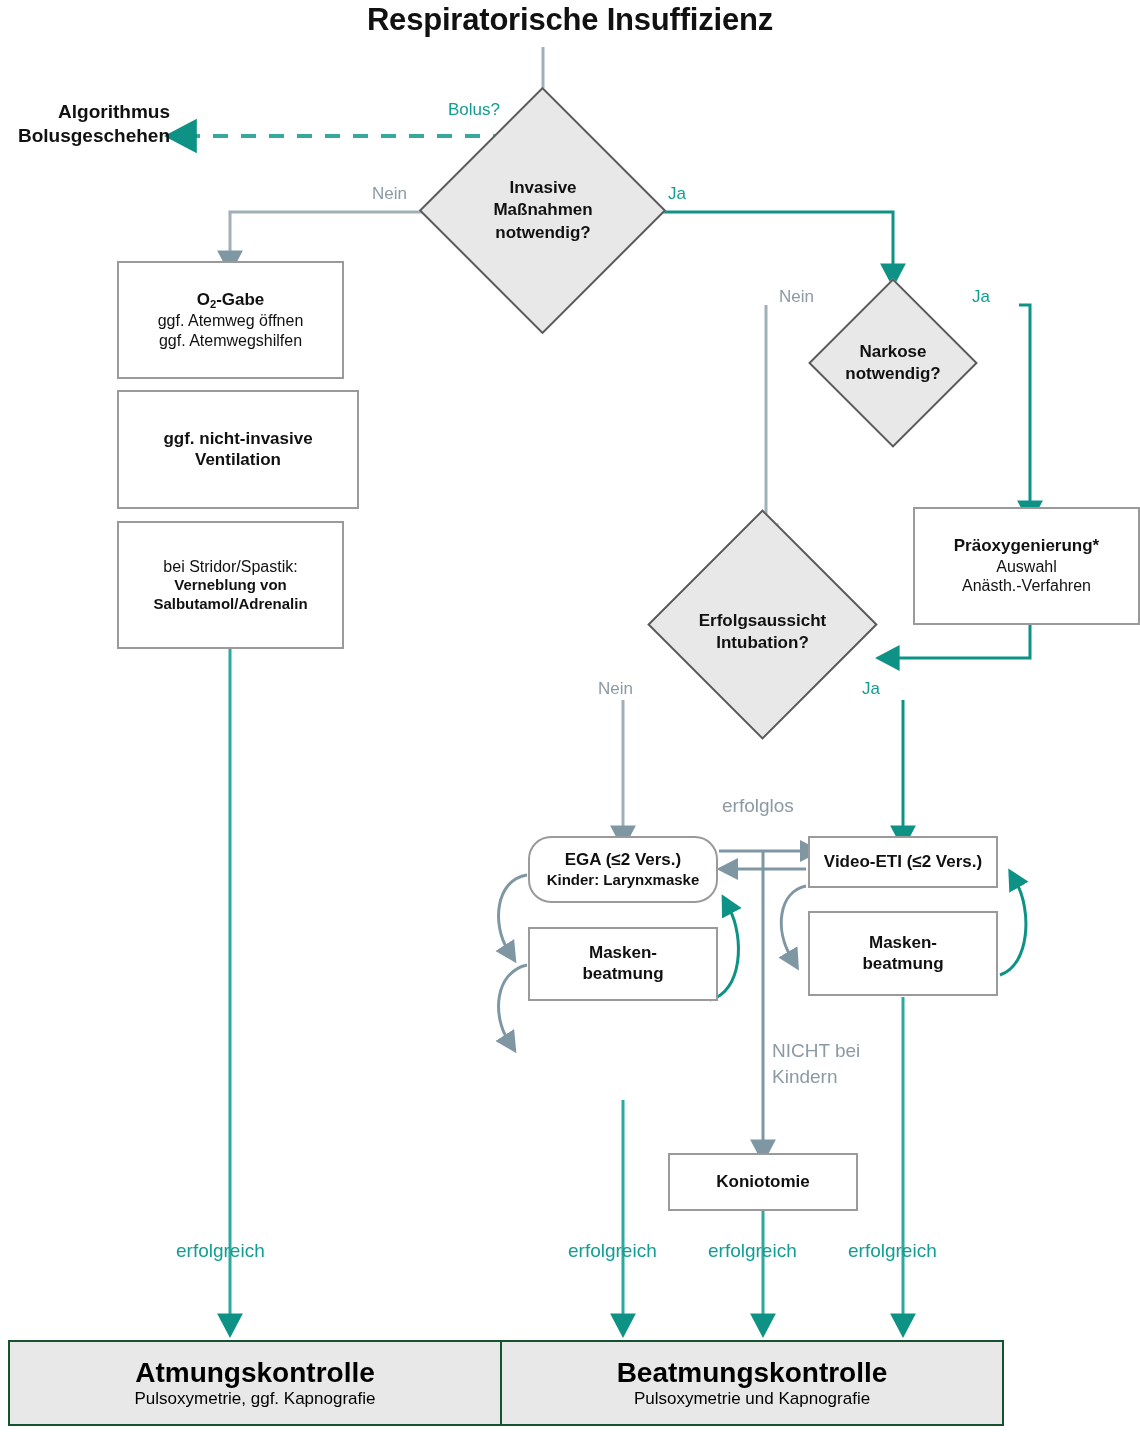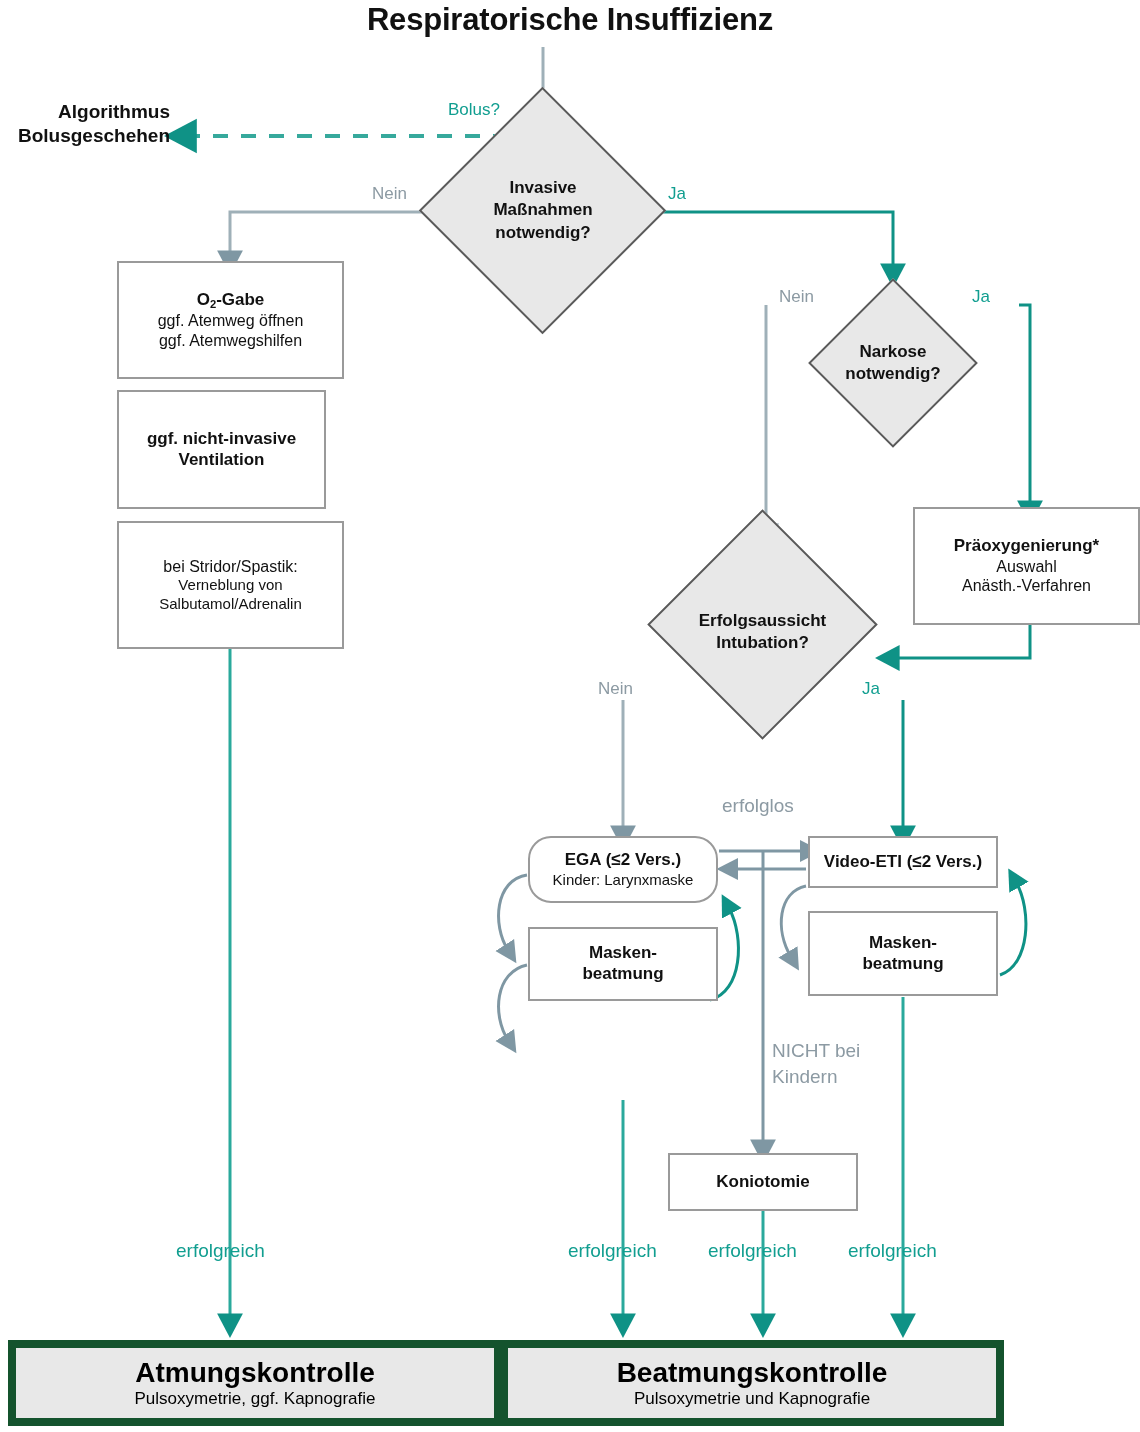--- a/index.html
+++ b/index.html
@@ -36,21 +36,21 @@
 
   
   .box {
     background: #ffffff;
     border: 2px solid #9a9a9a;
     color: #111111;
     padding: 12px 6px;
   }
   .box .l1 { font-size: 17px; font-weight: bold; line-height: 1.22; }
   .box .l2 { font-size: 16px; font-weight: normal; line-height: 1.22; }
-  .box .l3 { font-size: 15px; font-weight: normal; line-height: 1.22; }
+  .box .l3 { font-size: 15px; font-weight: bold; line-height: 1.22; }
 
   
   .diamond {
     position: absolute;
     background: #e8e8e8;
     border: 2px solid #595959;
     transform: rotate(45deg);
   }
   .diamond-label {
     position: absolute;
@@ -58,21 +58,21 @@
     align-items: center; justify-content: center;
     text-align: center;
     font-size: 17px; font-weight: bold; line-height: 1.3;
     color: #111111;
   }
 
   
   .result {
     position: absolute;
     background: #e8e8e8;
-    border: 8px solid #14532d;
+    border: 2px solid #14532d;
     display: flex; flex-direction: column;
     align-items: center; justify-content: center;
     text-align: center;
     color: #000000;
   }
   .result .big { font-size: 28px; font-weight: bold; line-height: 1.15; }
   .result .small { font-size: 17px; font-weight: normal; line-height: 1.2; }
 
   
   .elabel {
@@ -173,21 +173,21 @@
     <div>Maßnahmen</div>
     <div>notwendig?</div>
   </div>
 
   <div class="node box" style="left:117px; top:261px; width:227px; height:118px;">
     <div class="l1">O<sub>2</sub>-Gabe</div>
     <div class="l2">ggf. Atemweg öffnen</div>
     <div class="l2">ggf. Atemwegshilfen</div>
   </div>
 
-  <div class="node box" style="left:117px; top:390px; width:209px; height:119px;">
+  <div class="node box" style="left:117px; top:390px; width:242px; height:119px;">
     <div class="l1">ggf. nicht-invasive</div>
     <div class="l1">Ventilation</div>
   </div>
 
   <div class="node box" style="left:117px; top:521px; width:227px; height:128px;">
     <div class="l2">bei Stridor/Spastik:</div>
     <div class="l3">Verneblung von</div>
     <div class="l3">Salbutamol/Adrenalin</div>
   </div>
 

